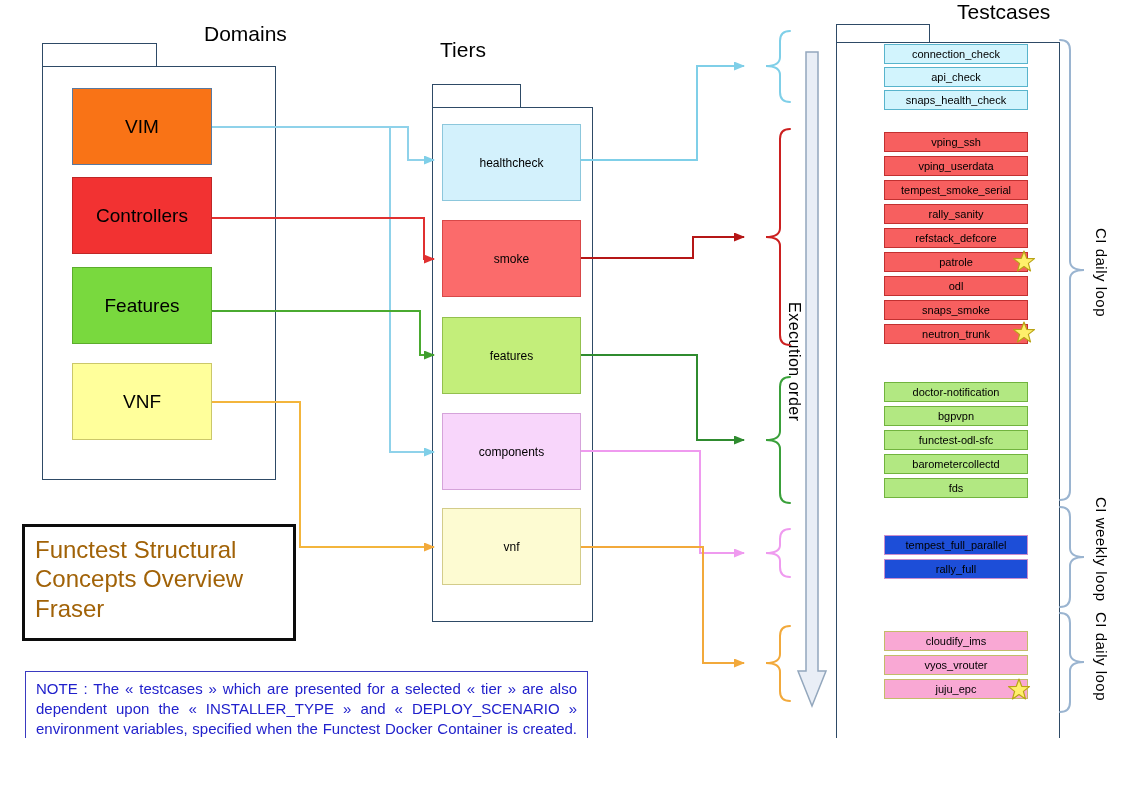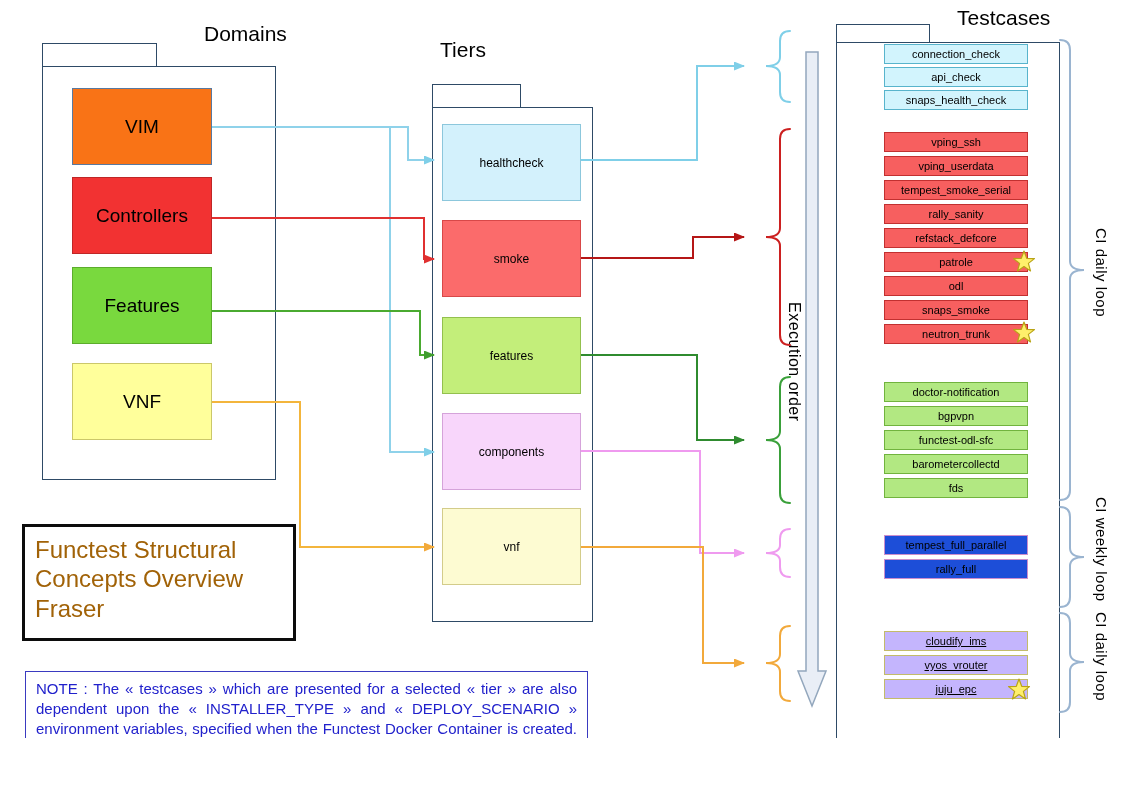--- a/index.html
+++ b/index.html
@@ -29,21 +29,21 @@
   #tier-components  { top: 413px; background: #f8d6fb; border-color: #d5a3da; }
   #tier-vnf         { top: 508px; background: #fdfbd2; border-color: #d3cc8a; }
 
   .tc-group { position: absolute; left: 855px; width: 173px; }
   .tc { height: 20px; margin-bottom: 4px; border: 1px solid; position: relative;
         display: flex; align-items: center; justify-content: center; font-size: 11px; margin-left: 29px; }
   .tcg-healthcheck .tc { margin-bottom: 3px; background: #d2f4fd; border-color: #58b4cc; }
   .tcg-smoke .tc       { background: #f75f5f; border-color: #c23030; }
   .tcg-features .tc    { background: #b2e882; border-color: #71b33e; }
   .tcg-components .tc  { background: #1d4ed8; border-color: #cc8ecc; }
-  .tcg-vnf .tc         { background: #c4b5fd; border-color: #c3bb6a; text-decoration: underline; }
+  .tcg-vnf .tc         { background: #f9a8d4; border-color: #c3bb6a; }
 
   .vtext { position: absolute; writing-mode: vertical-rl; font-size: 15px; color: #000; letter-spacing: 0.5px; }
   #exec-order-label { font-size: 16px; }
 
   #title-box { position: absolute; left: 22px; top: 524px; width: 274px; height: 117px;
                border: 3px solid #0c0c0c; background: #fff; padding: 8px 10px;
                font-size: 24px; line-height: 1.22; color: #a16207; }
 
   #note-box { position: absolute; left: 25px; top: 671px; width: 563px; height: 115px;
               border: 1px solid #3a3ac0; background: #fff; padding: 7px 10px;
@@ -55,21 +55,21 @@
   .ln { fill: none; stroke-width: 2; }
   .br { fill: none; stroke-width: 2; stroke-linecap: round; }
 </style>
 </head>
 <body>
 
 <div id="canvas">
 
   <div class="section-title" style="left:204px; top:22px;">Domains</div>
   <div class="section-title" style="left:440px; top:38px;">Tiers</div>
-  <div class="section-title" style="left:957px; top:6px;">Testcases</div>
+  <div class="section-title" style="left:957px; top:0;">Testcases</div>
 
   <div class="folder-tab" style="left:42px; top:43px; width:115px; height:23px;"></div>
   <div class="folder-body" style="left:42px; top:66px; width:234px; height:414px;"></div>
 
   <div class="folder-tab" style="left:432px; top:84px; width:89px; height:23px;"></div>
   <div class="folder-body" style="left:432px; top:107px; width:161px; height:515px;"></div>
 
   <div class="folder-tab" style="left:836px; top:24px; width:94px; height:18px;"></div>
   <div class="folder-body" style="left:836px; top:42px; width:224px; height:699px;"></div>
 

